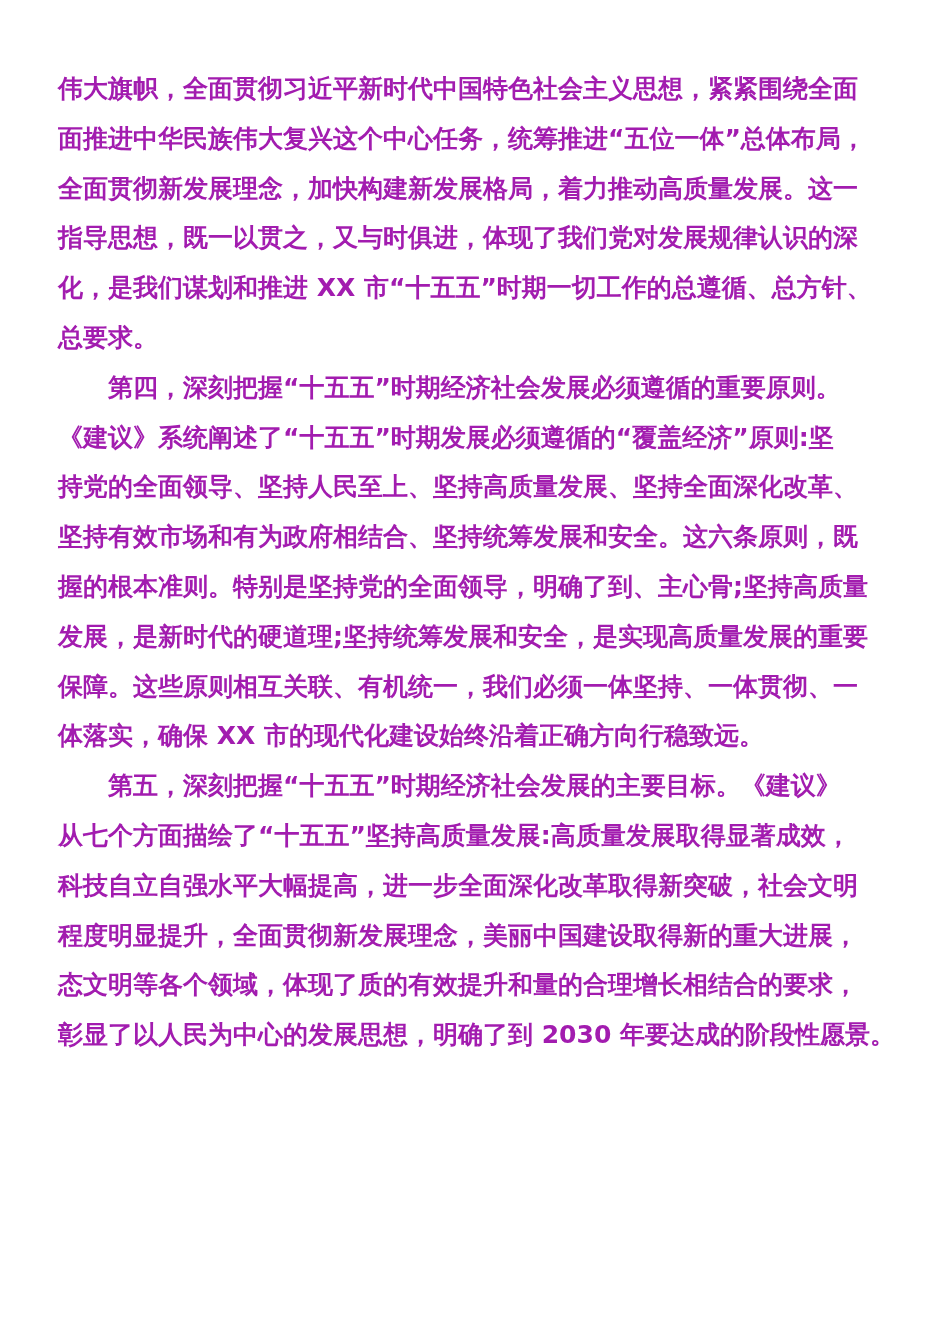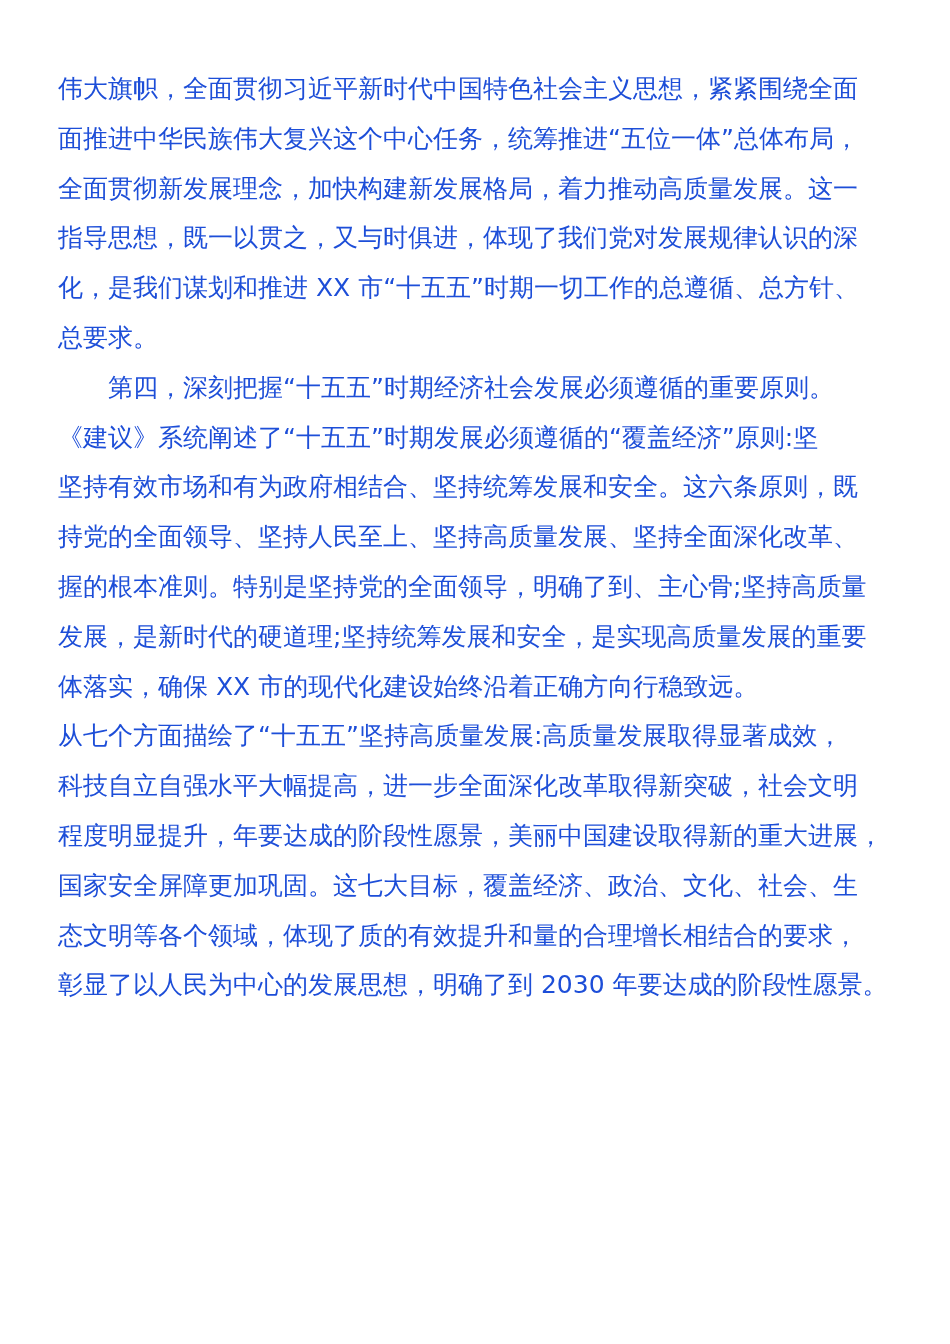--- a/index.html
+++ b/index.html
@@ -12,21 +12,22 @@
       height: 1344px;
       overflow: hidden;
       position: relative;
     }
     .page {
       position: absolute;
       left: 58px;
       top: 64px;
       width: 834px;
       font-family: "DejaVu Sans", "Liberation Sans", sans-serif;
-      color: #1d4ed8;
+      color: #a21caf;
+      font-weight: bold;
     }
     .line {
       height: 49.8px;
       line-height: 49.8px;
       font-size: 25px;
       white-space: nowrap;
       letter-spacing: 0px;
     }
     .indent {
       padding-left: 50px;
@@ -40,27 +41,28 @@
     <div class="line">伟大旗帜，全面贯彻习近平新时代中国特色社会主义思想，紧紧围绕全面</div>
     <div class="line">面推进中华民族伟大复兴这个中心任务，统筹推进“五位一体”总体布局，</div>
     <div class="line">全面贯彻新发展理念，加快构建新发展格局，着力推动高质量发展。这一</div>
     <div class="line">指导思想，既一以贯之，又与时俱进，体现了我们党对发展规律认识的深</div>
     <div class="line">化，是我们谋划和推进 XX 市“十五五”时期一切工作的总遵循、总方针、</div>
     <div class="line">总要求。</div>
   </div>
   <div class="paragraph">
     <div class="line indent">第四，深刻把握“十五五”时期经济社会发展必须遵循的重要原则。</div>
     <div class="line">《建议》系统阐述了“十五五”时期发展必须遵循的“覆盖经济”原则:坚</div>
+    <div class="line">持党的全面领导、坚持人民至上、坚持高质量发展、坚持全面深化改革、</div>
     <div class="line">坚持有效市场和有为政府相结合、坚持统筹发展和安全。这六条原则，既</div>
-    <div class="line">持党的全面领导、坚持人民至上、坚持高质量发展、坚持全面深化改革、</div>
     <div class="line">握的根本准则。特别是坚持党的全面领导，明确了到、主心骨;坚持高质量</div>
     <div class="line">发展，是新时代的硬道理;坚持统筹发展和安全，是实现高质量发展的重要</div>
+    <div class="line">保障。这些原则相互关联、有机统一，我们必须一体坚持、一体贯彻、一</div>
     <div class="line">体落实，确保 XX 市的现代化建设始终沿着正确方向行稳致远。</div>
   </div>
   <div class="paragraph">
+    <div class="line indent">第五，深刻把握“十五五”时期经济社会发展的主要目标。《建议》</div>
     <div class="line">从七个方面描绘了“十五五”坚持高质量发展:高质量发展取得显著成效，</div>
     <div class="line">科技自立自强水平大幅提高，进一步全面深化改革取得新突破，社会文明</div>
-    <div class="line">程度明显提升，年要达成的阶段性愿景，美丽中国建设取得新的重大进展，</div>
-    <div class="line">国家安全屏障更加巩固。这七大目标，覆盖经济、政治、文化、社会、生</div>
+    <div class="line">程度明显提升，全面贯彻新发展理念，美丽中国建设取得新的重大进展，</div>
     <div class="line">态文明等各个领域，体现了质的有效提升和量的合理增长相结合的要求，</div>
     <div class="line">彰显了以人民为中心的发展思想，明确了到 2030 年要达成的阶段性愿景。</div>
   </div>
 </div>
 
 </body></html>

